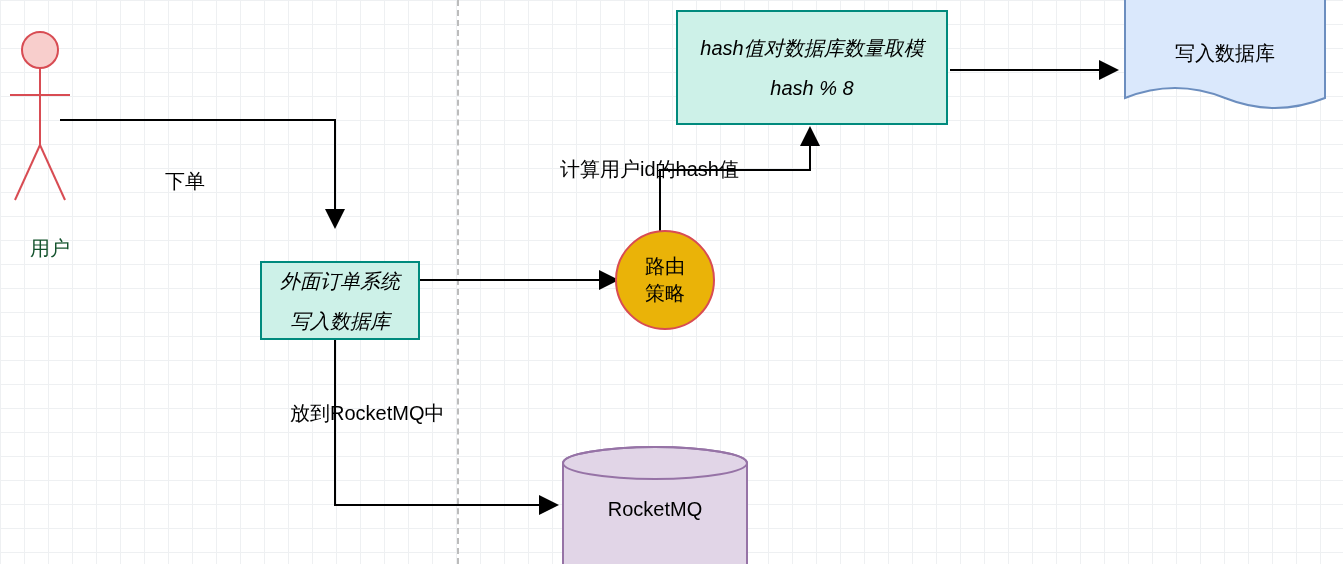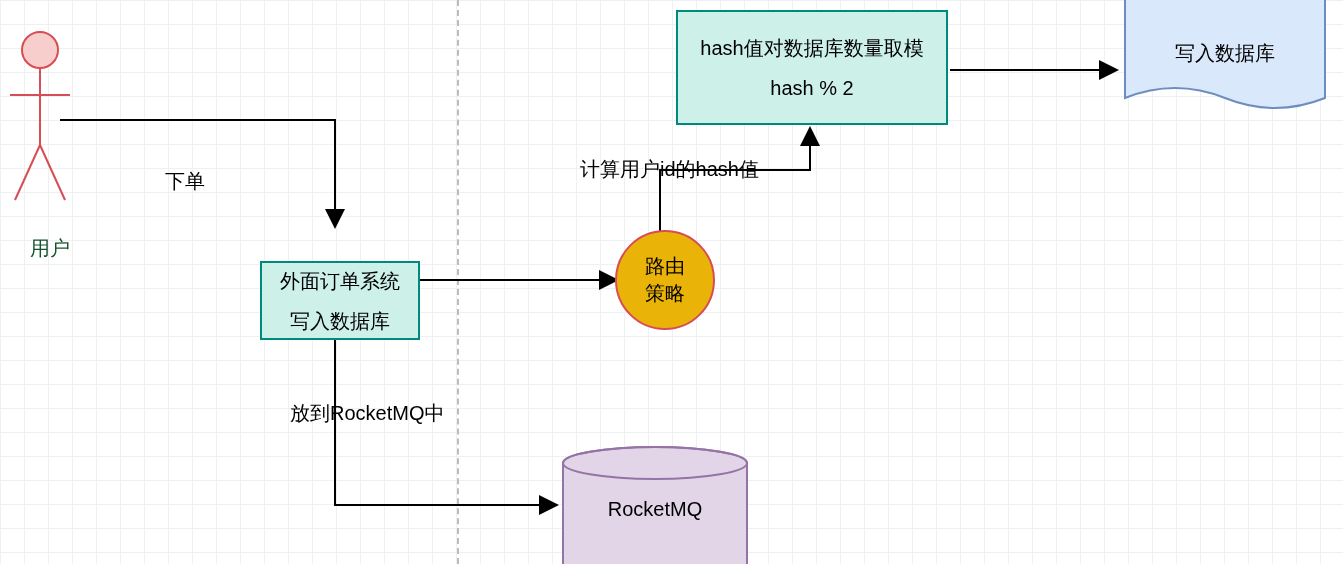--- a/index.html
+++ b/index.html
@@ -28,20 +28,21 @@
     .box {
       border: 2px solid #008a7d;
       background: #cdf1e8;
       padding: 25px 18px;
       text-align: center;
       font-size: 20px;
       line-height: 2.0;
       display: flex;
       flex-direction: column;
       justify-content: center;
+      font-style: italic;
     }
     .circle {
       border: 2px solid #d84c53;
       background: #eab308;
       border-radius: 50%;
       display: flex;
       align-items: center;
       justify-content: center;
       text-align: center;
       font-size: 20px;
@@ -133,21 +134,21 @@
 
 <div class="node circle" style="left:615px; top:230px; width:100px; height:100px;">
   <div>
     <div>路由</div>
     <div>策略</div>
   </div>
 </div>
 
 <div class="node box" style="left:676px; top:10px; width:272px; height:115px;">
   <div>hash值对数据库数量取模</div>
-  <div>hash % 2</div>
+  <div>hash % 8</div>
 </div>
 
 <div class="cylinder node" style="left:560px; top:445px; width:190px; height:120px;">
   <svg width="190" height="120">
     <ellipse cx="95" cy="18" rx="92" ry="16" fill="#e1d5e7" stroke="#9673a6" stroke-width="2"></ellipse>
     <path d="M 3 18 L 3 118 M 187 18 L 187 118" stroke="#9673a6" stroke-width="2" fill="none"></path>
     <rect x="3" y="18" width="184" height="102" fill="#e1d5e7" stroke="none"></rect>
     <ellipse cx="95" cy="18" rx="92" ry="16" fill="none" stroke="#9673a6" stroke-width="2"></ellipse>
     <line x1="3" y1="18" x2="3" y2="120" stroke="#9673a6" stroke-width="2"></line>
     <line x1="187" y1="18" x2="187" y2="120" stroke="#9673a6" stroke-width="2"></line>
@@ -160,16 +161,16 @@
     <path d="M 5 -10
              L 5 98
              Q 55 78, 105 98
              Q 155 118, 205 98
              L 205 -10 Z" fill="#dae8fc" stroke="#6c8ebf" stroke-width="2"></path>
   </svg>
   <div class="db-label" style="top:42%;">写入数据库</div>
 </div>
 
 <div class="edge-label" style="left:165px; top:128px;margin-top:40px;">下单</div>
-<div class="edge-label" style="left:560px; top:156px;margin-left:20px;">计算用户id的hash值</div>
+<div class="edge-label" style="left:560px; top:156px;">计算用户id的hash值</div>
 <div class="edge-label" style="left:290px; top:400px; text-align:center;">
   <div>放到RocketMQ中</div>
 </div>
 
 </body></html>

